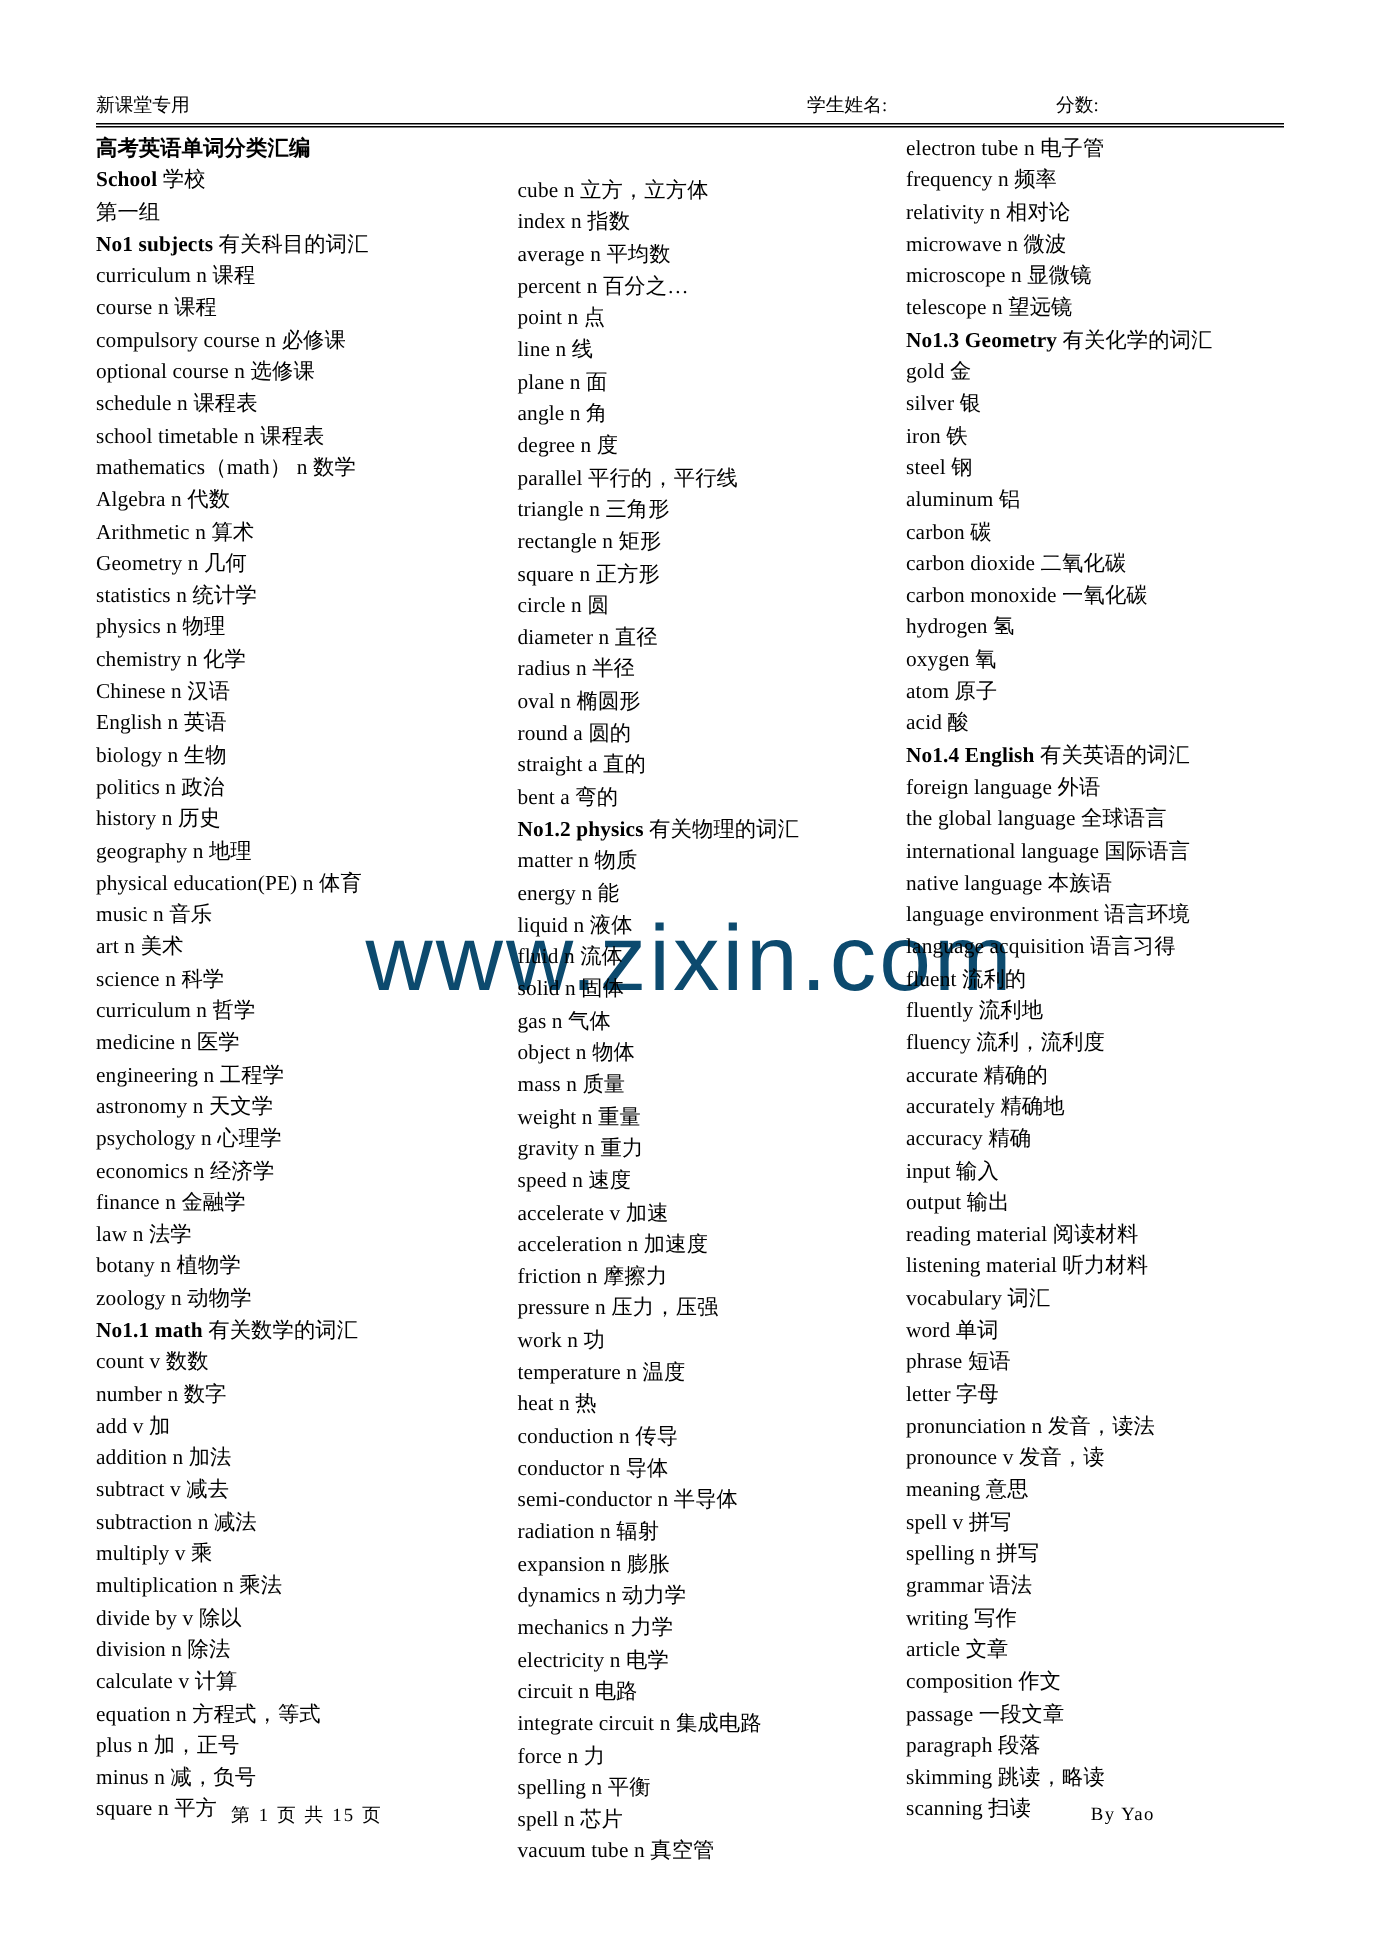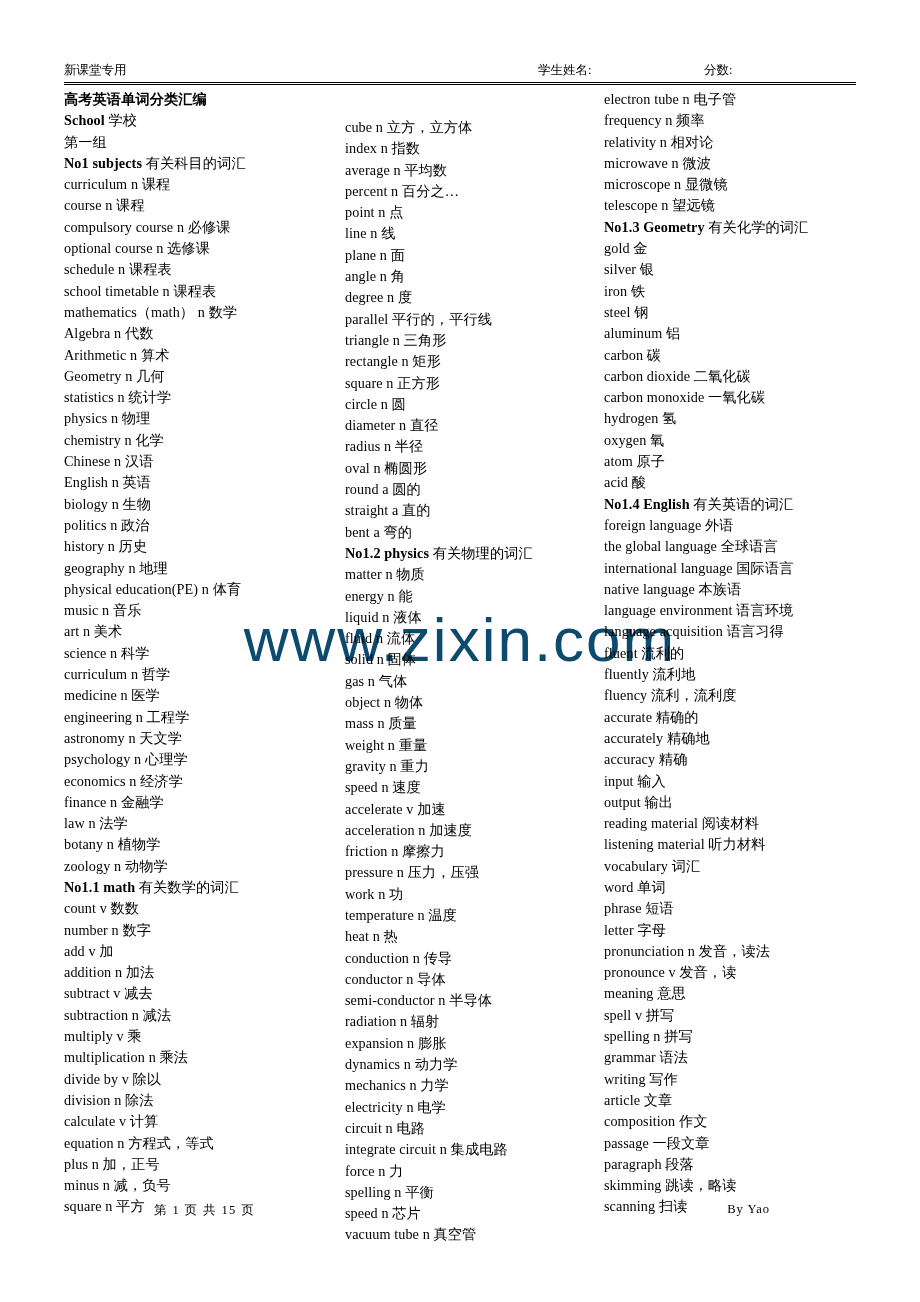--- a/index.html
+++ b/index.html
@@ -250,21 +250,21 @@
         <div class="entry">semi-conductor n 半导体</div>
         <div class="entry">radiation n 辐射</div>
         <div class="entry">expansion n 膨胀</div>
         <div class="entry">dynamics n 动力学</div>
         <div class="entry">mechanics n 力学</div>
         <div class="entry">electricity n 电学</div>
         <div class="entry">circuit n 电路</div>
         <div class="entry">integrate circuit n 集成电路</div>
         <div class="entry">force n 力</div>
         <div class="entry">spelling n 平衡</div>
-        <div class="entry">speed n 芯片</div>
+        <div class="entry">spell n 芯片</div>
         <div class="entry">vacuum tube n 真空管</div>
       </div>
     <div class="col col-3">
         <div class="entry">electron tube n 电子管</div>
         <div class="entry">frequency n 频率</div>
         <div class="entry">relativity n 相对论</div>
         <div class="entry">microwave n 微波</div>
         <div class="entry">microscope n 显微镜</div>
         <div class="entry">telescope n 望远镜</div>
         <div class="entry bold"><span>No1.3 Geometry </span><span class="cn">有关化学的词汇</span></div>

